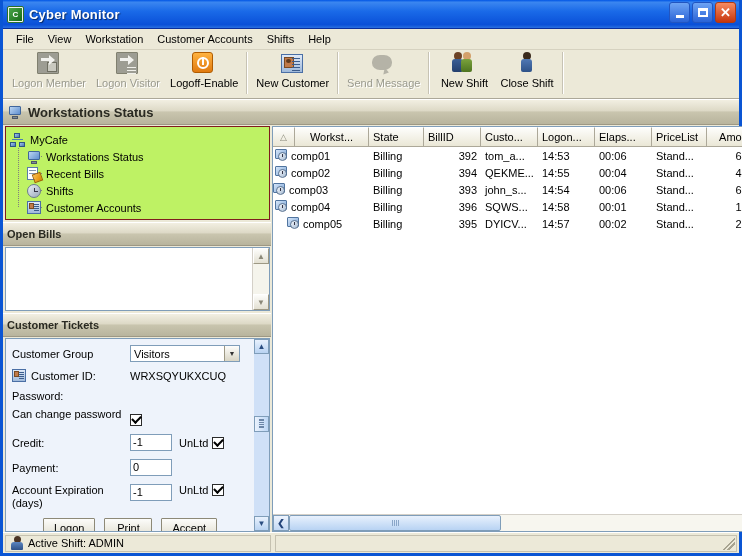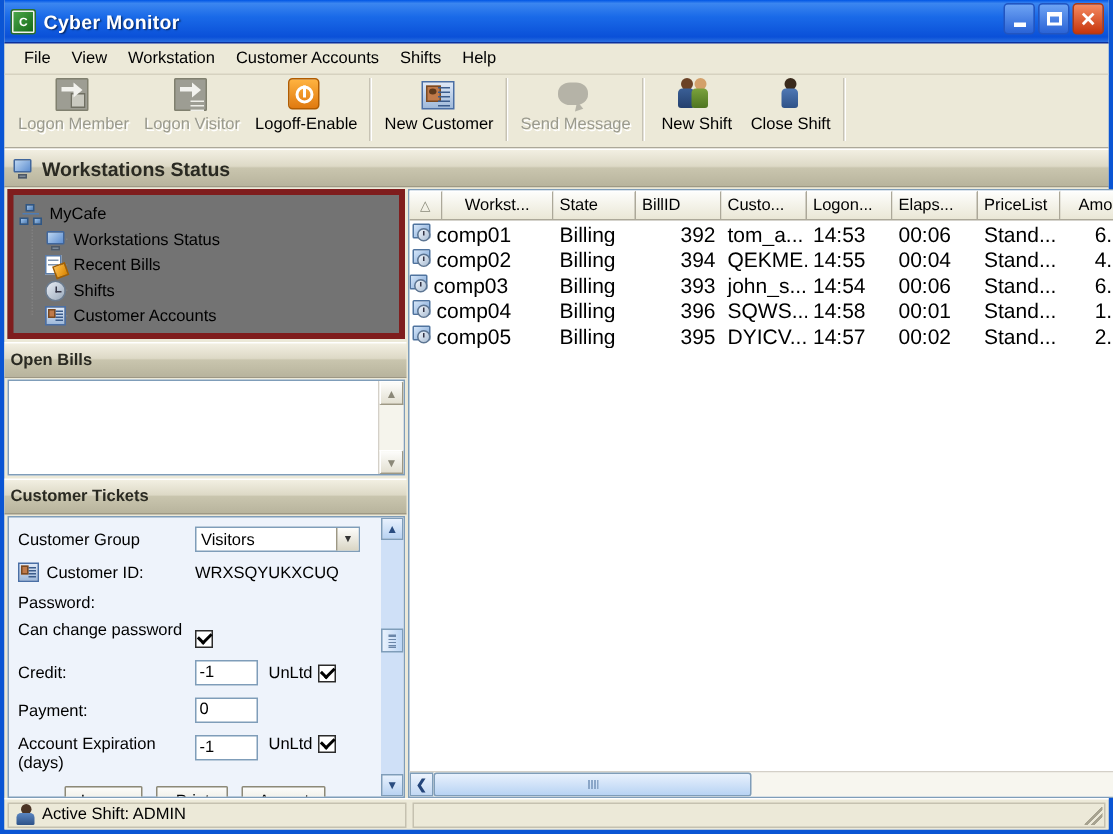--- a/index.html
+++ b/index.html
@@ -161,21 +161,21 @@
   }
   .panel-header.big{height:24px;flex:0 0 24px;font-size:13px;}
   .ph-icon{width:16px;height:16px;margin-right:5px;position:relative;flex:0 0 16px;}
 
   
   .ic-mon{width:14px;height:14px;position:relative;}
   .ic-mon .scr{position:absolute;left:1px;top:1px;width:12px;height:9px;background:linear-gradient(135deg,#bcd6f2,#5f8fd0);border:1px solid #40669c;box-sizing:border-box;border-radius:1px;}
   .ic-mon .base{position:absolute;left:4px;bottom:0;width:6px;height:3px;background:#7d8a99;border:1px solid #4d5866;box-sizing:border-box;}
 
   .treebox{
-    flex:1 1 auto;background:#737373;border:4px solid #7f1d1d;
+    flex:1 1 auto;background:#bef264;border:1px solid #7f1d1d;
     margin:1px 1px 0 2px;overflow:hidden;position:relative;min-height:0;
   }
   .tree{padding:4px 0 0 4px;}
   .tnode{display:flex;align-items:center;height:17px;font-size:11px;color:#000;white-space:nowrap;}
   .tnode .tic{width:16px;height:16px;margin-right:4px;flex:0 0 16px;position:relative;}
   .tchild{padding-left:16px;position:relative;}
   .tchild::before{
     content:"";position:absolute;left:8px;top:0;bottom:9px;border-left:1px dotted #808080;
   }
   .tchild .tnode::before{
@@ -283,21 +283,21 @@
     border-right:1px solid #aca899;border-top:1px solid #fff;
     display:flex;align-items:center;font-size:11px;color:#000;
     padding:0 4px;white-space:nowrap;overflow:hidden;
   }
   .lv-th.center{justify-content:center;}
   .lv-th.right{justify-content:flex-end;}
   .lv-rows{flex:1 1 auto;overflow:hidden;}
   .lv-tr{display:flex;height:17px;align-items:center;}
   .lv-td{
     box-sizing:border-box;height:17px;display:flex;align-items:center;
-    font-size:14px;color:#000;padding:0 4px;white-space:nowrap;overflow:hidden;
+    font-size:11px;color:#000;padding:0 4px;white-space:nowrap;overflow:hidden;
   }
   .lv-td.right{justify-content:flex-end;}
   .ic-ws{width:14px;height:14px;position:relative;flex:0 0 14px;margin-right:2px;}
   .ic-ws .scr{position:absolute;left:0;top:0;width:12px;height:10px;background:linear-gradient(135deg,#d6e6f8,#7fa7d8);border:1px solid #50749f;box-sizing:border-box;border-radius:1px;}
   .ic-ws .clk{position:absolute;left:3px;top:3px;width:9px;height:9px;border-radius:50%;background:linear-gradient(135deg,#f2f6fb,#a9bdd4);border:1px solid #5d7592;box-sizing:border-box;}
   .ic-ws .clk::after{content:"";position:absolute;left:3px;top:1px;width:1px;height:3px;background:#334;}
   .sort-asc{font-size:9px;color:#8a8a7a;}
 
   
   .hscroll{
@@ -667,21 +667,21 @@
             <div class="lv-td" style="width:55px;flex:0 0 55px;">Billing</div>
             <div class="lv-td right" style="width:57px;flex:0 0 57px;">396</div>
             <div class="lv-td" style="width:57px;flex:0 0 57px;">SQWS...</div>
             <div class="lv-td" style="width:57px;flex:0 0 57px;">14:58</div>
             <div class="lv-td" style="width:57px;flex:0 0 57px;">00:01</div>
             <div class="lv-td" style="width:55px;flex:0 0 55px;">Stand...</div>
             <div class="lv-td right" style="width:54px;flex:0 0 54px;">1.00</div>
           </div>
 
           <div class="lv-tr">
-            <div class="lv-td" style="width:96px;flex:0 0 96px;padding-left:2px;">
+            <div class="lv-td" style="width:96px;flex:0 0 96px;padding-left:14px;">
               <span class="ic-ws">
                   <span class="scr"></span>
                   <span class="clk"></span>
                 </span>
               <span>comp05</span>
             </div>
             <div class="lv-td" style="width:55px;flex:0 0 55px;">Billing</div>
             <div class="lv-td right" style="width:57px;flex:0 0 57px;">395</div>
             <div class="lv-td" style="width:57px;flex:0 0 57px;">DYICV...</div>
             <div class="lv-td" style="width:57px;flex:0 0 57px;">14:57</div>

